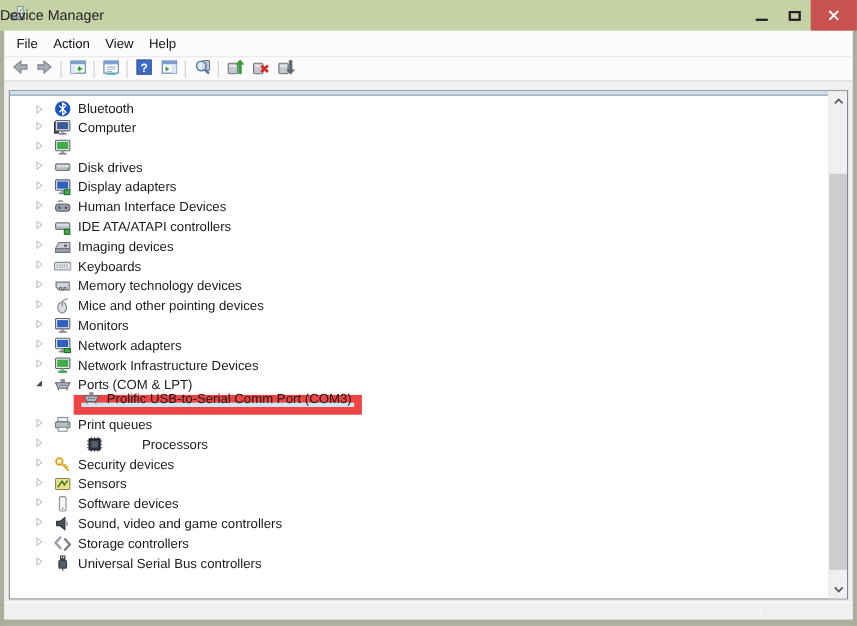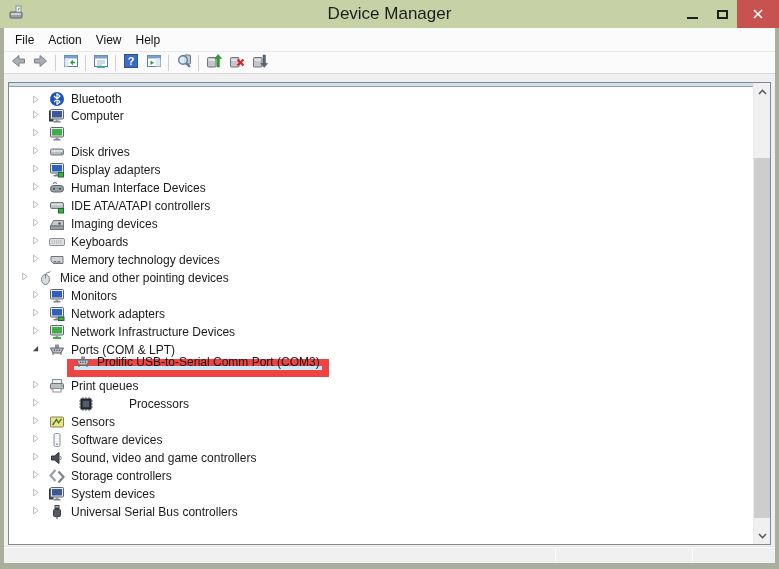--- a/index.html
+++ b/index.html
@@ -10,21 +10,21 @@
     font-family:"Liberation Sans","DejaVu Sans",sans-serif;
     font-size:12px;color:#1a1a1a;
   }
   
   .titlebar{position:absolute;top:0;left:0;right:0;height:28px;background:#c6d1a6;}
   .border-left,.border-right{position:absolute;top:28px;bottom:0;width:4px;background:#a9ae9d;}
   .border-left{left:0;}
   .border-right{right:0;}
   .border-bottom{position:absolute;left:0;right:0;bottom:0;height:6px;background:#a9ae9d;}
   .app-icon{position:absolute;left:8px;top:5px;width:18px;height:18px;}
-  .title-text{position:absolute;left:0;right:0;top:0;height:28px;line-height:28px;text-align:center;font-size:17px;color:#1e1e1e;}
+  .title-text{position:absolute;left:0;right:0;top:0;height:28px;line-height:28px;font-size:13px;color:#1e1e1e;}
   .caption-btns{position:absolute;right:0;top:0;height:28px;display:flex;align-items:stretch;}
   .cap-btn{width:30px;height:28px;display:flex;align-items:center;justify-content:center;cursor:default;}
   .cap-btn.close{width:42px;background:#c85250;}
   .min-glyph{width:11px;height:2px;background:#1f1f1f;margin-top:8px;}
   .max-glyph{width:11px;height:9px;border:2px solid #1f1f1f;background:transparent;}
   
   .menubar{position:absolute;left:4px;right:4px;top:28px;height:24px;background:#fbfbfb;border-bottom:1px solid #e9e9e9;display:flex;align-items:center;padding-left:4px;}
   .menu-item{padding:3px 7px;color:#111;}
   
   .toolbar{position:absolute;left:4px;right:4px;top:52px;height:22px;background:#fbfbfb;border-bottom:1px solid #d8d8d8;display:flex;align-items:center;padding-left:2px;}
@@ -296,21 +296,21 @@
             <svg width="12" height="12" viewBox="0 0 16 16">
               <polygon points="3.5,1.5 9.5,6 3.5,10.5" fill="#fff" stroke="#a6a6a6"></polygon>
             </svg>
           </span>
           <span class="dev-icon"><svg width="16" height="16" viewBox="0 0 16 16">
               <path d="M2 4.5 H14 V11.5 H4.5 L2 9 Z" fill="#cfd3d9" stroke="#70757c"></path>
               <path d="M5 11.5 v-2 h2 v2 h2 v-2 h2 v2" stroke="#70757c" fill="none"></path>
             </svg></span>
           <span class="row-label">Memory technology devices</span>
         </div>
-        <div class="tree-row" style="padding-left: 11px;">
+        <div class="tree-row" style="padding-left: 22px;">
           <span class="expander">
             <svg width="12" height="12" viewBox="0 0 16 16">
               <polygon points="3.5,1.5 9.5,6 3.5,10.5" fill="#fff" stroke="#a6a6a6"></polygon>
             </svg>
           </span>
           <span class="dev-icon"><svg width="16" height="16" viewBox="0 0 16 16">
               <ellipse cx="7.5" cy="9.5" rx="4" ry="5" fill="#d9dce0" stroke="#7d828a"></ellipse>
               <line x1="7.5" y1="4.8" x2="7.5" y2="8.5" stroke="#7d828a"></line>
               <path d="M7.5 4.8 C7.5 2 11 3 12.5 1.5" stroke="#7d828a" fill="none"></path>
             </svg></span>
@@ -417,20 +417,32 @@
             </svg></span>
           <span class="row-label">Processors</span>
         </div>
         <div class="tree-row" style="padding-left: 22px;">
           <span class="expander">
             <svg width="12" height="12" viewBox="0 0 16 16">
               <polygon points="3.5,1.5 9.5,6 3.5,10.5" fill="#fff" stroke="#a6a6a6"></polygon>
             </svg>
           </span>
           <span class="dev-icon"><svg width="16" height="16" viewBox="0 0 16 16">
+              <circle cx="5" cy="5.5" r="3" fill="#fdf3cf" stroke="#d9a520" stroke-width="1.6"></circle>
+              <path d="M7.3 7.8 L13.5 14 M11 11.5 l1.6-1.6 M9.3 9.8 l1.6-1.6" stroke="#d9a520" stroke-width="1.6" fill="none"></path>
+            </svg></span>
+          <span class="row-label">Security devices</span>
+        </div>
+        <div class="tree-row" style="padding-left: 22px;">
+          <span class="expander">
+            <svg width="12" height="12" viewBox="0 0 16 16">
+              <polygon points="3.5,1.5 9.5,6 3.5,10.5" fill="#fff" stroke="#a6a6a6"></polygon>
+            </svg>
+          </span>
+          <span class="dev-icon"><svg width="16" height="16" viewBox="0 0 16 16">
               <rect x="1.5" y="3" width="13" height="10" rx="1" fill="#efe08a" stroke="#8a8353"></rect>
               <path d="M3.5 11 L7.5 5.5 L9.5 8.8 L12.5 4.8" stroke="#3a7d2c" stroke-width="1.4" fill="none"></path>
             </svg></span>
           <span class="row-label">Sensors</span>
         </div>
         <div class="tree-row" style="padding-left: 22px;">
           <span class="expander">
             <svg width="12" height="12" viewBox="0 0 16 16">
               <polygon points="3.5,1.5 9.5,6 3.5,10.5" fill="#fff" stroke="#a6a6a6"></polygon>
             </svg>
@@ -457,35 +469,20 @@
           <span class="expander">
             <svg width="12" height="12" viewBox="0 0 16 16">
               <polygon points="3.5,1.5 9.5,6 3.5,10.5" fill="#fff" stroke="#a6a6a6"></polygon>
             </svg>
           </span>
           <span class="dev-icon"><svg width="16" height="16" viewBox="0 0 16 16">
               <path d="M6.5 2 L1.5 7.5 L6.5 13" stroke="#9aa0a8" stroke-width="2.2" fill="none"></path>
               <path d="M9.5 3.5 L14.5 9 L9.5 14.5" stroke="#7d828a" stroke-width="2.2" fill="none"></path>
             </svg></span>
           <span class="row-label">Storage controllers</span>
-        </div>
-        <div class="tree-row" style="padding-left: 22px;">
-          <span class="expander">
-            <svg width="12" height="12" viewBox="0 0 16 16">
-              <polygon points="3.5,1.5 9.5,6 3.5,10.5" fill="#fff" stroke="#a6a6a6"></polygon>
-            </svg>
-          </span>
-          <span class="dev-icon"><svg width="16" height="16" viewBox="0 0 16 16">
-              <rect x="0.5" y="3" width="3.5" height="10" fill="#4a5160" stroke="#2e3340"></rect>
-              <rect x="1.5" y="1.5" width="13" height="9.5" rx="1" fill="#e7e9eb" stroke="#5c636b"></rect>
-              <rect x="3" y="3" width="10" height="6.5" fill="#3b5998"></rect>
-              <rect x="6.5" y="11" width="3" height="2" fill="#9aa0a8"></rect>
-              <rect x="4.5" y="13" width="7" height="1.5" fill="#7d828a"></rect>
-            </svg></span>
-          <span class="row-label">System devices</span>
         </div>
         <div class="tree-row" style="padding-left: 22px;">
           <span class="expander">
             <svg width="12" height="12" viewBox="0 0 16 16">
               <polygon points="3.5,1.5 9.5,6 3.5,10.5" fill="#fff" stroke="#a6a6a6"></polygon>
             </svg>
           </span>
           <span class="dev-icon"><svg width="16" height="16" viewBox="0 0 16 16">
               <rect x="5.5" y="1" width="5" height="4.5" fill="#3a3f47"></rect>
               <rect x="6.6" y="1.9" width="1" height="1.6" fill="#fff"></rect>

